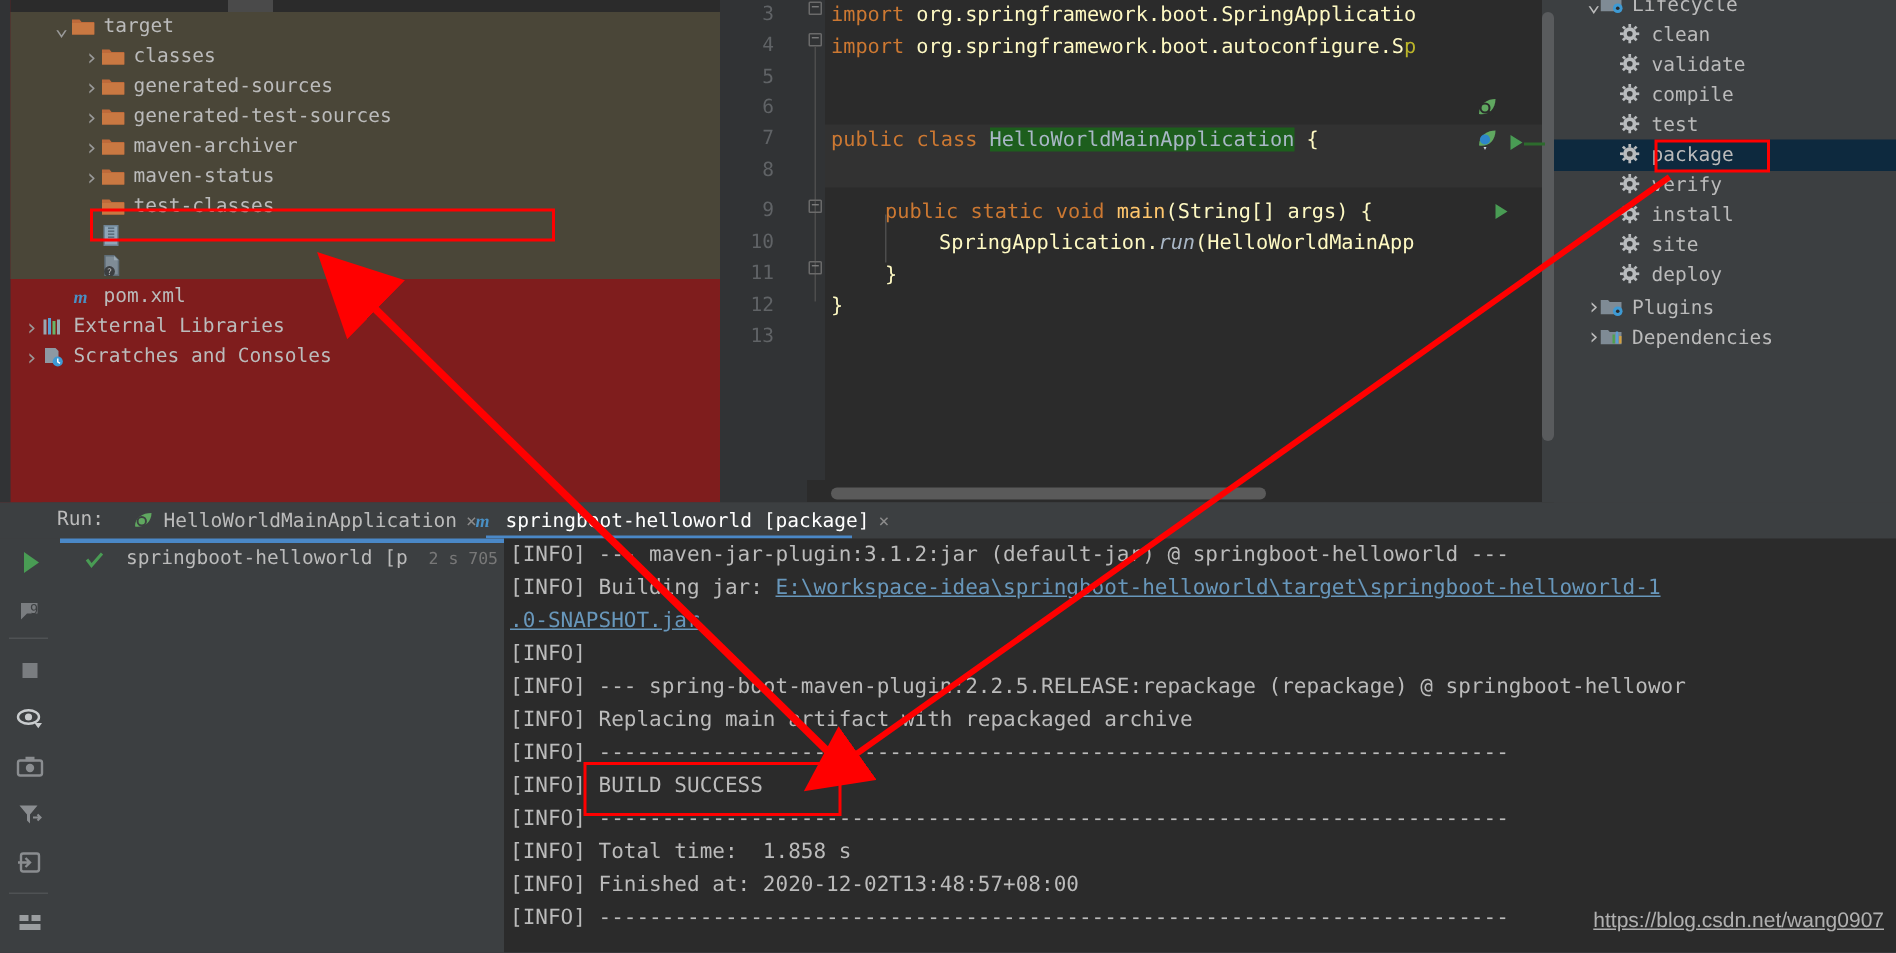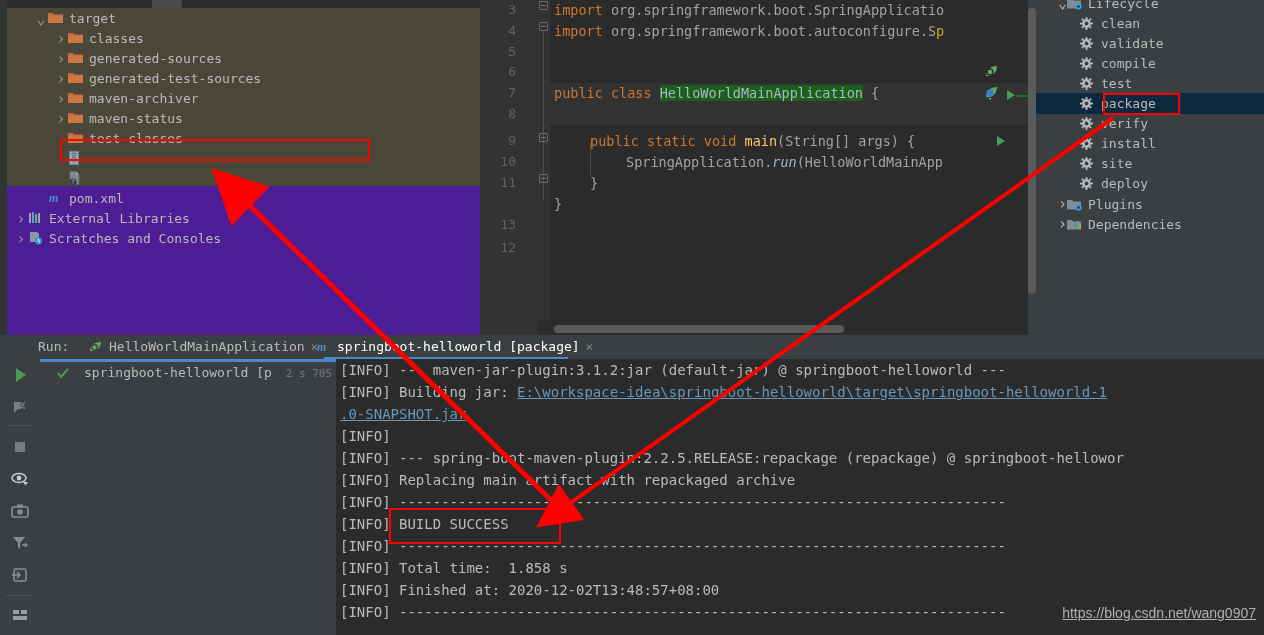--- a/index.html
+++ b/index.html
@@ -10,21 +10,21 @@
     overflow: hidden;
   }
   #root { position: relative; width: 1264px; height: 635px; }
 
   
   .abs { position: absolute; }
 
   
   #project-panel {
     left: 0; top: 0; width: 480px; height: 335px;
-    background: #4c1d95;
+    background: #7f1d1d;
     overflow: hidden;
   }
   #project-left-gutter {
     left: 0; top: 0; width: 7px; height: 335px;
     background: #313335;
   }
   #project-top-strip {
     left: 7px; top: 0; width: 473px; height: 8px;
     background: #2b2b2b;
   }
@@ -74,21 +74,21 @@
   }
   .codeline {
     position: absolute; left: 74px; height: 20px; line-height: 20px;
     font-size: 13.5px; white-space: pre; color: #a9b7c6;
   }
   .kw { color: #cc7832; }
   .ann { color: #bbb529; }
   .cls-hl { background: #1d5e1d; color: #a9b7c6; }
   .mth { color: #ffc66d; }
   .fld-italic { color: #a9b7c6; font-style: italic; }
-  .plain { color: #a3a3a3; }
+  .plain { color: #fef9c3; }
   #line7-bg {
     left: 70px; top: 83px; width: 486px; height: 21px;
     background: #323232;
   }
   #line8-bg {
     left: 70px; top: 104px; width: 486px; height: 21px;
     background: #323232;
   }
   .fold-mark {
     position: absolute; width: 9px; height: 9px;
@@ -289,21 +289,21 @@
     <div id="editor-linenumbers">
         <div class="ln" style="top: 0px;">3</div>
         <div class="ln" style="top: 21px;">4</div>
         <div class="ln" style="top: 42px;">5</div>
         <div class="ln" style="top: 62px;">6</div>
         <div class="ln" style="top: 83px;">7</div>
         <div class="ln" style="top: 104px;">8</div>
         <div class="ln" style="top: 131px;">9</div>
         <div class="ln" style="top: 152px;">10</div>
         <div class="ln" style="top: 173px;">11</div>
-        <div class="ln" style="top: 194px; margin-top: 44px;">12</div>
+        <div class="ln" style="top: 194px;">12</div>
         <div class="ln" style="top: 215px;">13</div>
       </div>
 
     <div class="codeline" style="top:0px;"><span class="kw">import</span><span class="plain"> org.springframework.boot.SpringApplicatio</span></div>
     <div class="codeline" style="top:21px;"><span class="kw">import</span><span class="plain"> org.springframework.boot.autoconfigure.S</span><span class="ann">p</span></div>
     <div class="codeline" style="top:83px;"><span class="kw">public</span><span class="plain"> </span><span class="kw">class</span><span class="plain"> </span><span class="cls-hl">HelloWorldMainApplication</span><span class="plain"> </span><span class="plain">{</span></div>
     <div class="codeline" style="top:131px; left:110px;"><span class="kw">public</span><span class="plain"> </span><span class="kw">static</span><span class="plain"> </span><span class="kw">void</span><span class="plain"> </span><span class="mth">main</span><span class="plain">(String[] args) {</span></div>
     <div class="codeline" style="top:152px; left:146px;"><span class="plain">SpringApplication.</span><span class="fld-italic">run</span><span class="plain">(HelloWorldMainApp</span></div>
     <div class="codeline" style="top:173px; left:110px;"><span class="plain">}</span></div>
     <div class="codeline" style="top:194px; left:74px;"><span class="plain">}</span></div>

